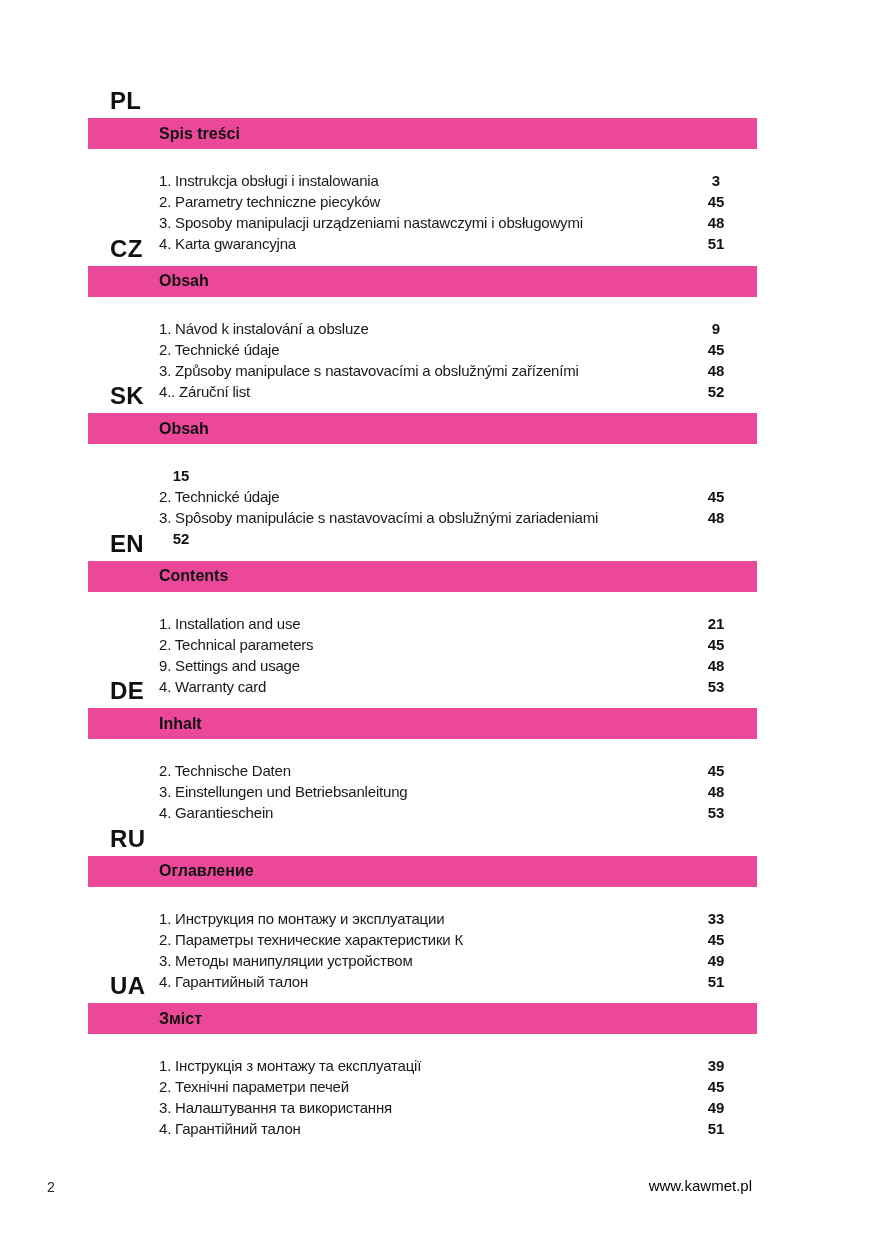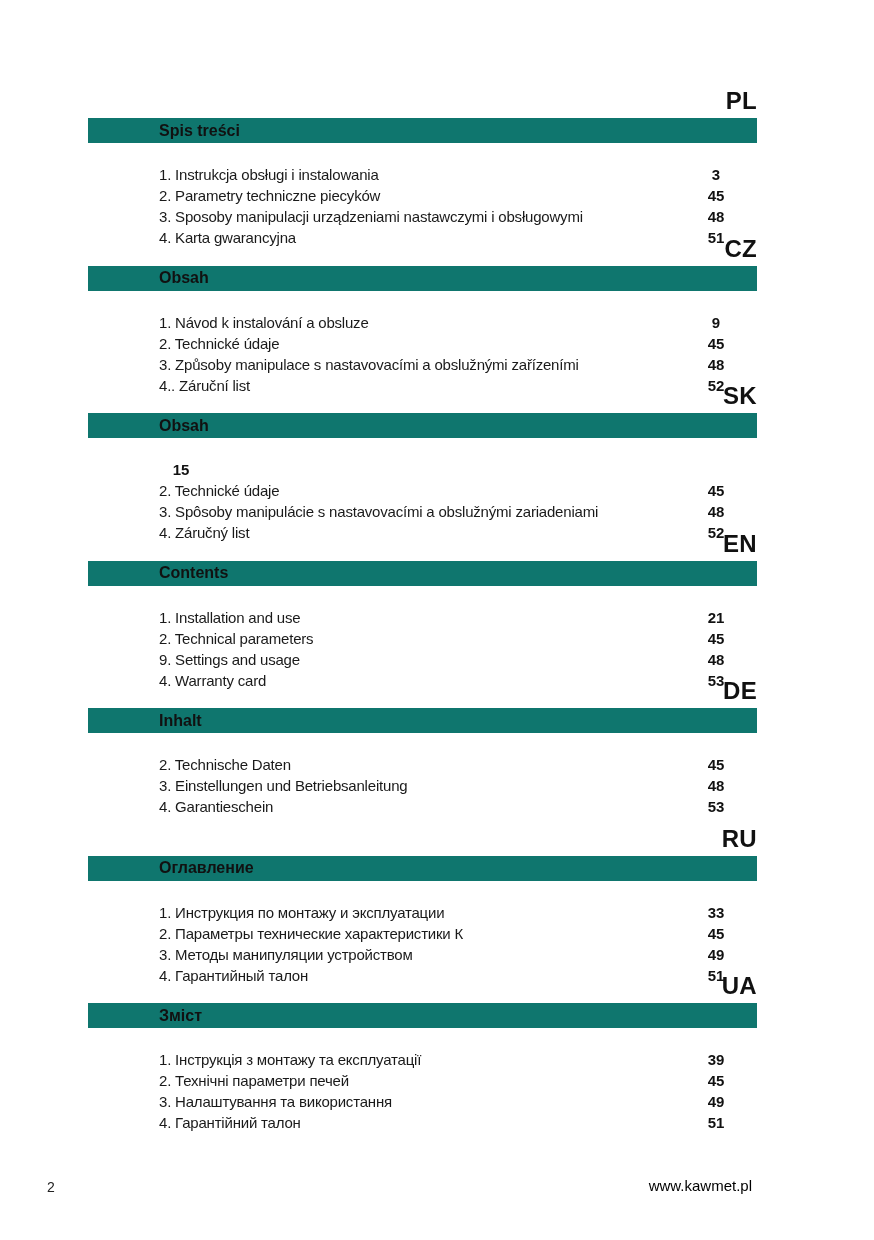--- a/index.html
+++ b/index.html
@@ -31,25 +31,24 @@
     box-sizing: border-box;
   }
   .lang-code {
     padding-left: 22px;
     font-size: 24px;
     font-weight: bold;
     line-height: 26px;
     color: #111111;
     letter-spacing: 0.3px;
     margin-bottom: 4px;
-    text-align: right;
   }
   .title-bar {
-    height: 25px;
-    background: #0f766e;
+    height: 31px;
+    background: #ec4899;
     padding-left: 71px;
     box-sizing: border-box;
     display: flex;
     align-items: center;
   }
   .section-title {
     font-size: 16px;
     font-weight: bold;
     color: #111111;
   }
@@ -169,21 +168,20 @@
     <span class="toc-label">2. Technické údaje</span>
     <span class="toc-page">45</span>
   </div>
 
   <div class="toc-row">
     <span class="toc-label">3. Spôsoby manipulácie s nastavovacími a obslužnými zariadeniami</span>
     <span class="toc-page">48</span>
   </div>
 
   <div class="toc-row">
-    <span class="toc-label">4. Záručný list</span>
     <span class="toc-page">52</span>
   </div>
 </div>
   </section>
 
   <section class="lang-section">
     <div class="lang-code">EN</div>
     <div class="title-bar">
       <span class="section-title">Contents</span>
     </div>

